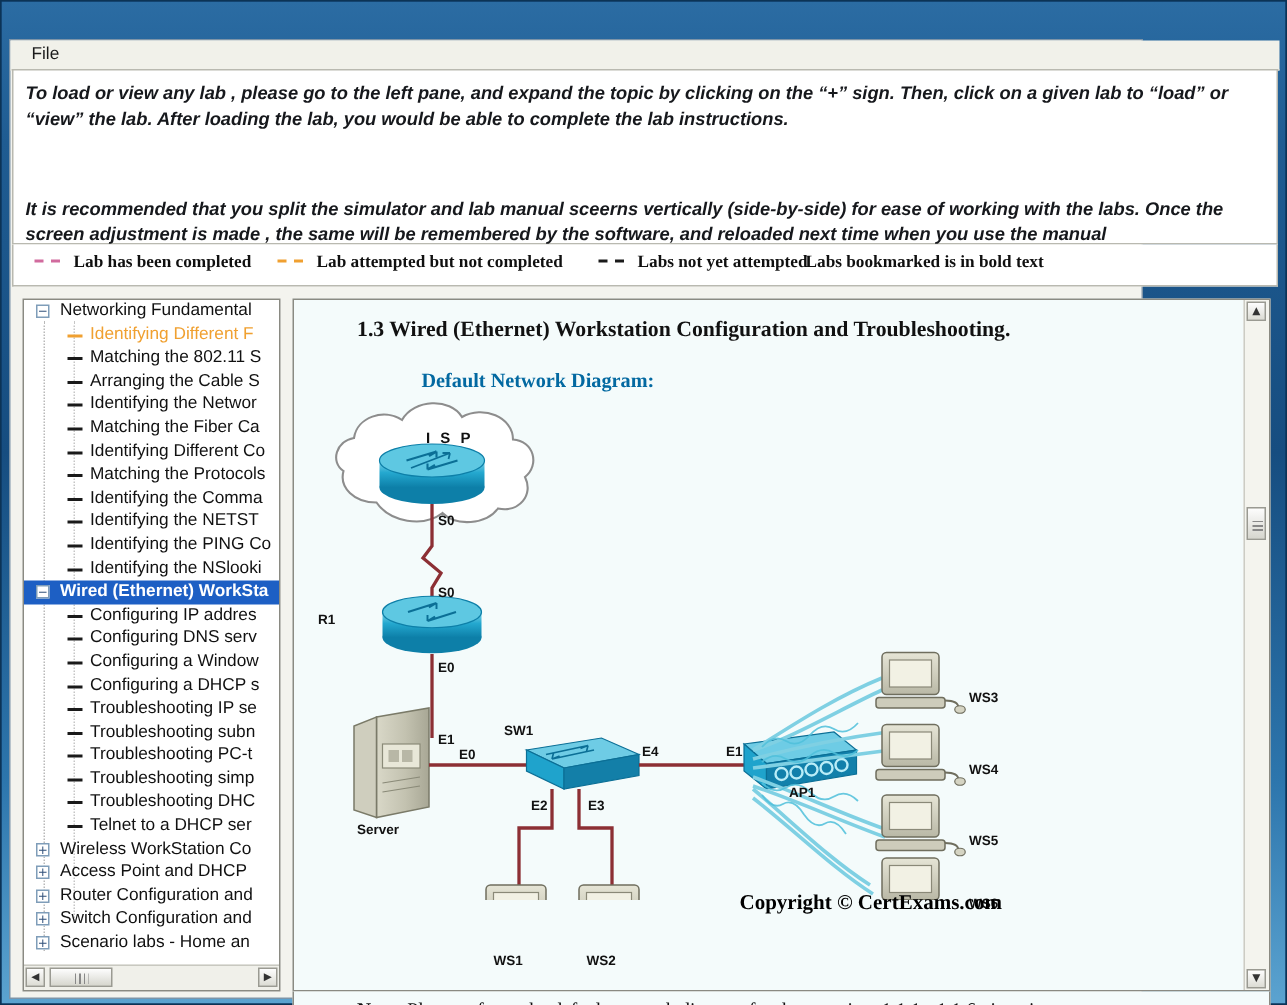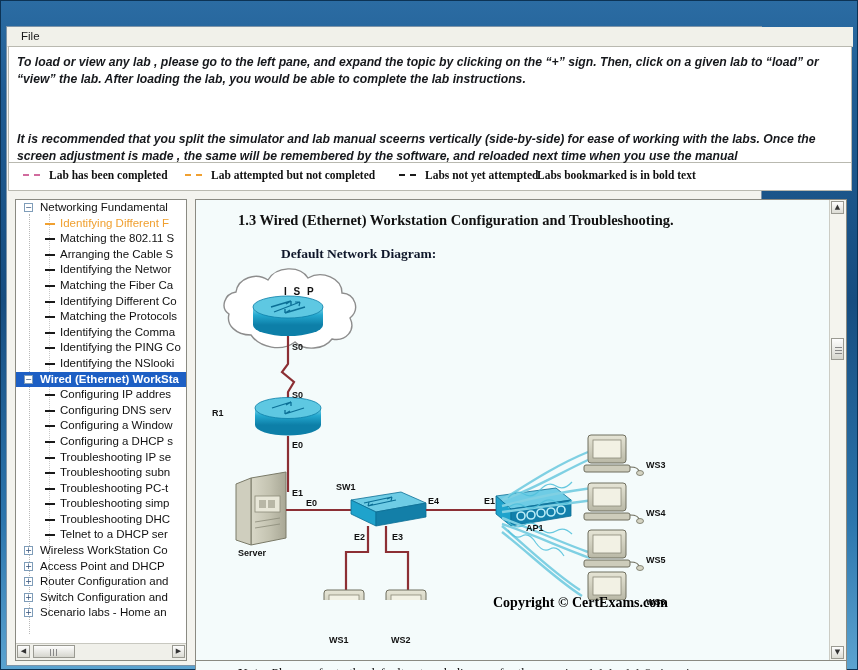--- a/index.html
+++ b/index.html
@@ -236,21 +236,21 @@
     overflow: hidden;
   }
   #doc-heading {
     position: absolute; left: 42px; top: 12px;
     font-family: "Liberation Serif", serif;
     font-weight: bold; font-size: 14.5px; color: #111;
   }
   #doc-subheading {
     position: absolute; left: 85px; top: 46px;
     font-family: "Liberation Serif", serif;
-    font-weight: bold; font-size: 13.5px; color: #0f172a;
+    font-weight: bold; font-size: 13.5px; color: #0369a1;
   }
   #copyright {
     position: absolute; left: 297px; top: 395px;
     font-family: "Liberation Serif", serif;
     font-weight: bold; font-size: 14px; color: #000000;
   }
 
   
   #note-strip {
     position: absolute; left: 188px; top: 634px;
@@ -352,20 +352,21 @@
         <div id="tree-rows">
             <div class="tree-row root"><span class="expander">−</span><span class="tree-label">Networking Fundamental</span></div>
             <div class="tree-row child attempted"><span class="leafdash attempted"></span><span class="tree-label">Identifying Different F</span></div>
             <div class="tree-row child"><span class="leafdash notattempted"></span><span class="tree-label">Matching the 802.11 S</span></div>
             <div class="tree-row child"><span class="leafdash notattempted"></span><span class="tree-label">Arranging the Cable S</span></div>
             <div class="tree-row child"><span class="leafdash notattempted"></span><span class="tree-label">Identifying the Networ</span></div>
             <div class="tree-row child"><span class="leafdash notattempted"></span><span class="tree-label">Matching the Fiber Ca</span></div>
             <div class="tree-row child"><span class="leafdash notattempted"></span><span class="tree-label">Identifying Different Co</span></div>
             <div class="tree-row child"><span class="leafdash notattempted"></span><span class="tree-label">Matching the Protocols</span></div>
             <div class="tree-row child"><span class="leafdash notattempted"></span><span class="tree-label">Identifying the Comma</span></div>
+            <div class="tree-row child"><span class="leafdash notattempted"></span><span class="tree-label">Identifying the NETST</span></div>
             <div class="tree-row child"><span class="leafdash notattempted"></span><span class="tree-label">Identifying the PING Co</span></div>
             <div class="tree-row child"><span class="leafdash notattempted"></span><span class="tree-label">Identifying the NSlooki</span></div>
             <div class="tree-row root selected"><span class="expander">−</span><span class="tree-label">Wired (Ethernet) WorkSta</span></div>
             <div class="tree-row child"><span class="leafdash notattempted"></span><span class="tree-label">Configuring IP addres</span></div>
             <div class="tree-row child"><span class="leafdash notattempted"></span><span class="tree-label">Configuring DNS serv</span></div>
             <div class="tree-row child"><span class="leafdash notattempted"></span><span class="tree-label">Configuring a Window</span></div>
             <div class="tree-row child"><span class="leafdash notattempted"></span><span class="tree-label">Configuring a DHCP s</span></div>
             <div class="tree-row child"><span class="leafdash notattempted"></span><span class="tree-label">Troubleshooting IP se</span></div>
             <div class="tree-row child"><span class="leafdash notattempted"></span><span class="tree-label">Troubleshooting subn</span></div>
             <div class="tree-row child"><span class="leafdash notattempted"></span><span class="tree-label">Troubleshooting PC-t</span></div>

